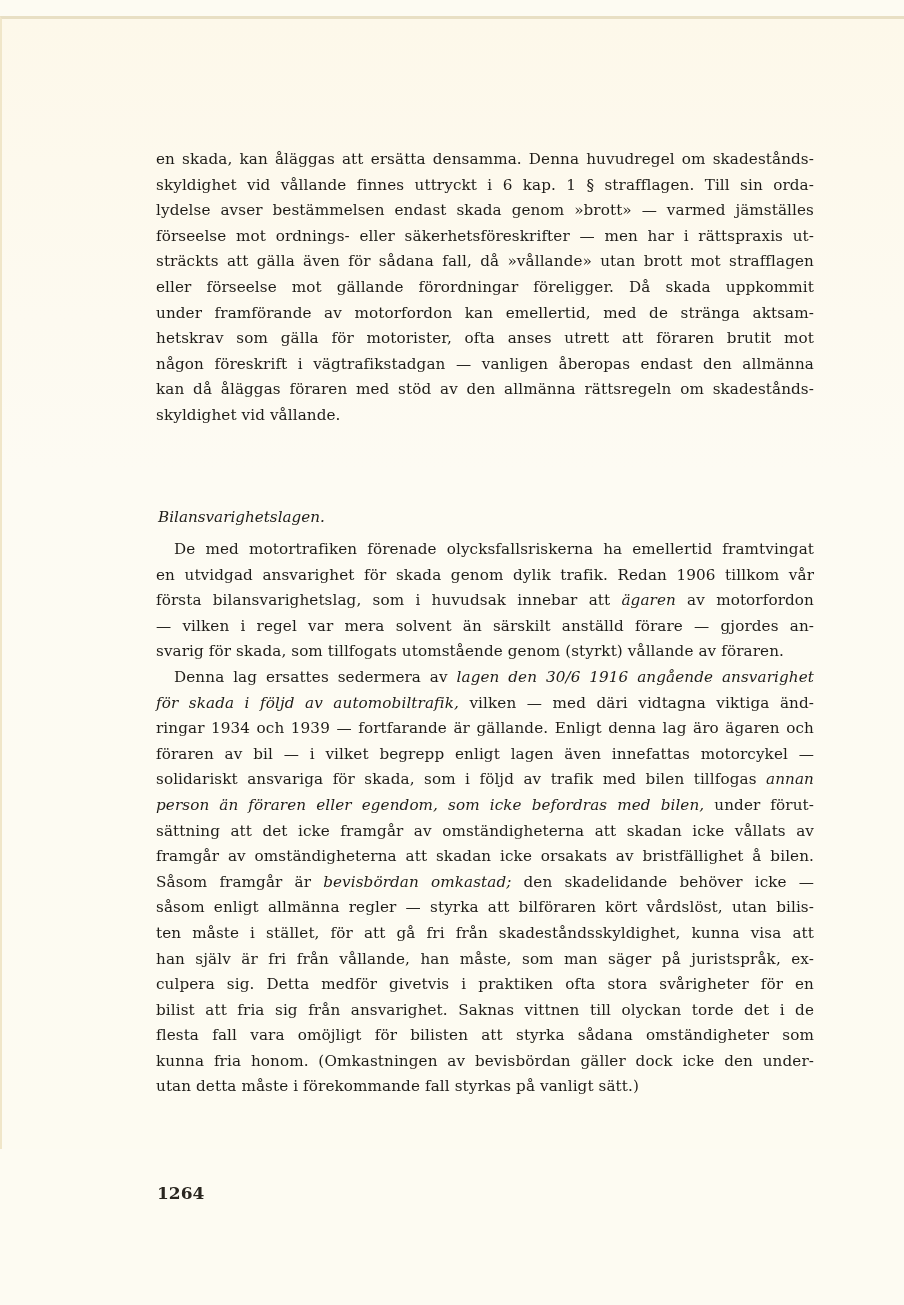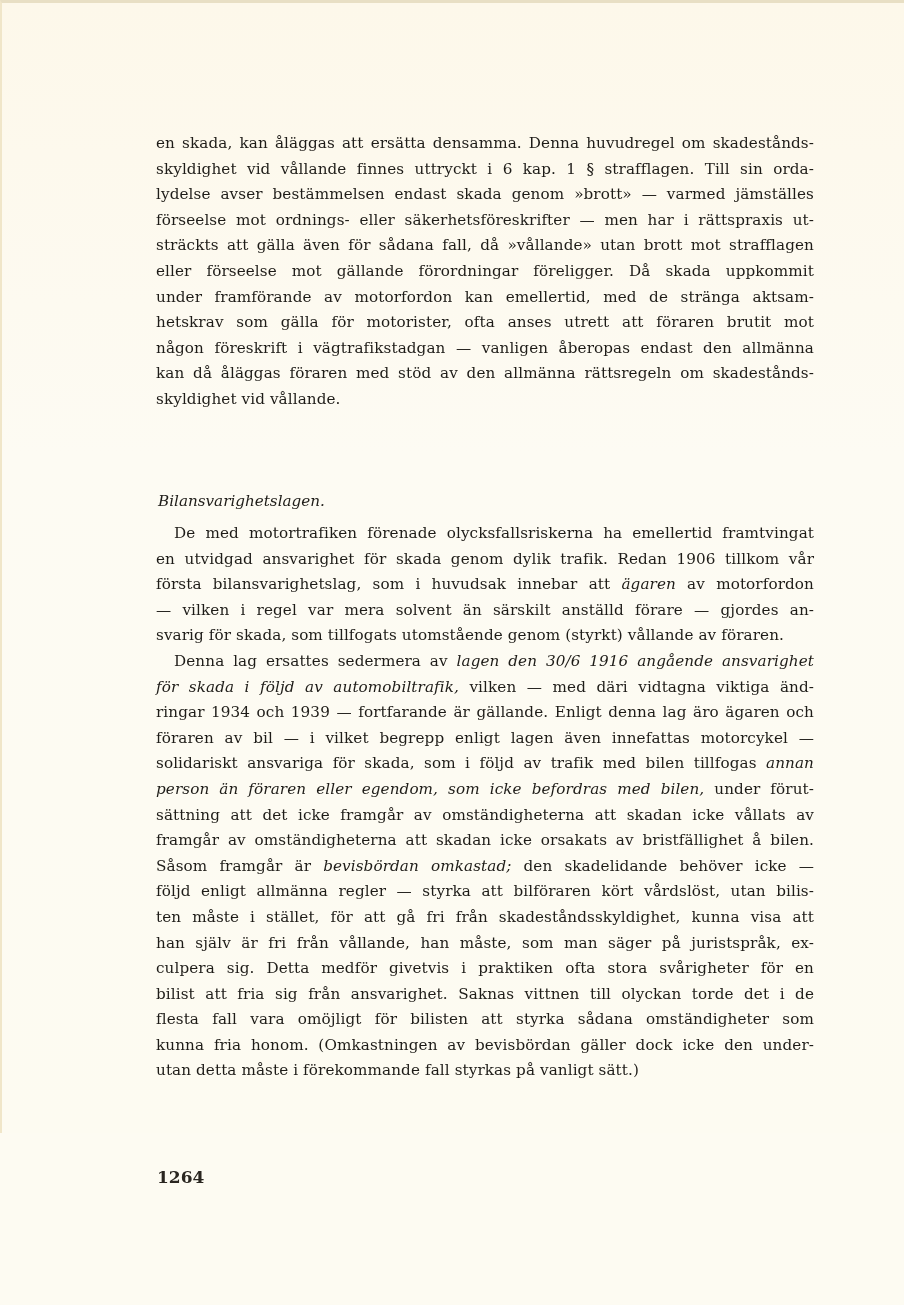--- a/index.html
+++ b/index.html
@@ -9,21 +9,21 @@
     body {
       width: 904px;
       height: 1305px;
       background: #fdfbf2;
       overflow: hidden;
       position: relative;
     }
     .page {
       position: absolute;
       left: 0;
-      top: 0;
+      top: 16px;
       width: 904px;
       height: 1133px;
       background: linear-gradient(180deg, #fdf8ea 0%, #fdfbf3 40%, #fdfbf1 100%);
       border-top: 3px solid #e8dfc4;
       border-left: 2px solid #f0e6c9;
       box-sizing: border-box;
     }
     .text-block {
       position: absolute;
       left: 154px;
@@ -103,21 +103,21 @@
 
     <span class="line indent"><span>Denna lag ersattes sedermera av </span><span class="it">lagen den 30/6 1916 angående ansvarighet</span></span>
     <span class="line"><span class="it">för skada i följd av automobiltrafik,</span><span> vilken — med däri vidtagna viktiga änd-</span></span>
     <span class="line">ringar 1934 och 1939 — fortfarande är gällande. Enligt denna lag äro ägaren och</span>
     <span class="line">föraren av bil — i vilket begrepp enligt lagen även innefattas motorcykel —</span>
     <span class="line"><span>solidariskt ansvariga för skada, som i följd av trafik med bilen tillfogas </span><span class="it">annan</span></span>
     <span class="line"><span class="it">person än föraren eller egendom, som icke befordras med bilen,</span><span> under förut-</span></span>
     <span class="line">sättning att det icke framgår av omständigheterna att skadan icke vållats av</span>
     <span class="line">framgår av omständigheterna att skadan icke orsakats av bristfällighet å bilen.</span>
     <span class="line"><span>Såsom framgår är </span><span class="it">bevisbördan omkastad;</span><span> den skadelidande behöver icke —</span></span>
-    <span class="line">följd enligt allmänna regler — styrka att bilföraren kört vårdslöst, utan bilis-</span>
+    <span class="line">såsom enligt allmänna regler — styrka att bilföraren kört vårdslöst, utan bilis-</span>
     <span class="line">ten måste i stället, för att gå fri från skadeståndsskyldighet, kunna visa att</span>
     <span class="line">han själv är fri från vållande, han måste, som man säger på juristspråk, ex-</span>
     <span class="line">culpera sig. Detta medför givetvis i praktiken ofta stora svårigheter för en</span>
     <span class="line">bilist att fria sig från ansvarighet. Saknas vittnen till olyckan torde det i de</span>
     <span class="line">flesta fall vara omöjligt för bilisten att styrka sådana omständigheter som</span>
     <span class="line">kunna fria honom. (Omkastningen av bevisbördan gäller dock icke den under-</span>
     <span class="line last">utan detta måste i förekommande fall styrkas på vanligt sätt.)</span>
   </div>
 
   <div class="page-number">1264</div>

